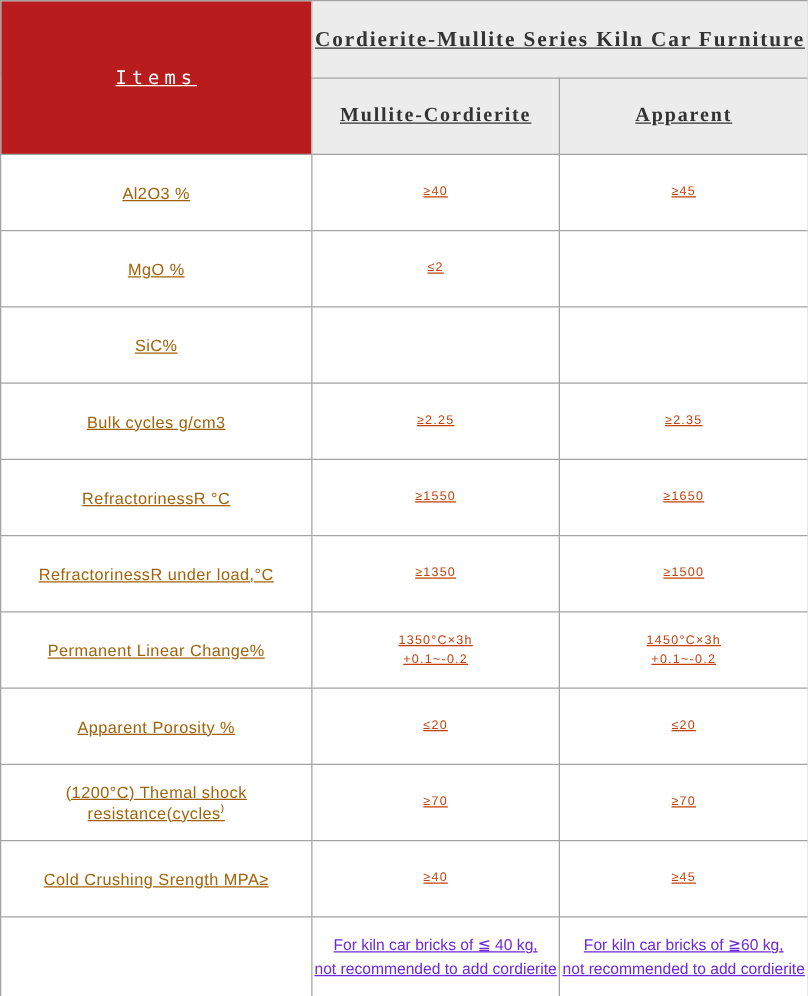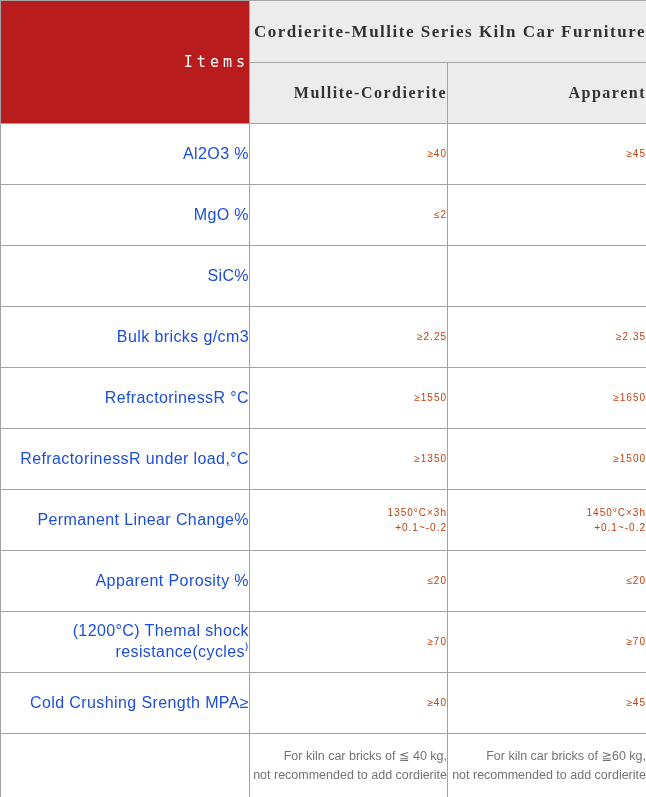--- a/index.html
+++ b/index.html
@@ -15,24 +15,25 @@
   }
   table.spec-table {
     width: 646px;
     height: 797px;
     border-collapse: collapse;
     table-layout: fixed;
     border: 1px solid #b3b3b3;
   }
   table.spec-table td {
     border: 1px solid #a3a3a3;
-    text-align: right;
+    text-align: center;
     vertical-align: middle;
     padding: 0;
     overflow: hidden;
+    text-decoration: underline;
   }
   
   td.items-cell {
     background: #b91c1c;
     color: #ffffff;
     font-size: 15px;
     letter-spacing: 4px;
     font-family: "DejaVu Sans Mono", "Liberation Sans", sans-serif;
   }
   td.group-header {
@@ -47,35 +48,35 @@
     background: #ececec;
     font-family: "Liberation Serif", serif;
     font-size: 16px;
     letter-spacing: 1.5px;
     color: #333333;
     font-weight: 600;
     margin-top: 12px;
   }
   
   td.item-label {
-    font-size: 16px;
+    font-size: 13px;
     letter-spacing: 0.4px;
-    color: #1d4ed8;
+    color: #a16207;
     margin-left: 24px;
   }
   td.value-cell {
     font-size: 10px;
     letter-spacing: 1px;
     color: #c2410c;
     white-space: pre-line;
     line-height: 1.55;
   }
   td.note-cell {
     font-size: 12.5px;
-    color: #737373;
+    color: #6d28d9;
     text-align: left;
     vertical-align: middle;
     padding: 0 2px 0 4px;
     white-space: pre-line;
     line-height: 1.45;
     letter-spacing: 0px;
   }
   tr.hdr-row-1 { height: 62px; }
   tr.hdr-row-2 { height: 61px; }
   tr.body-row  { height: 61px; }
@@ -109,21 +110,21 @@
       <td class="item-label">MgO %</td>
       <td class="value-cell">≤2</td>
       <td class="value-cell"></td>
     </tr>
     <tr class="body-row">
       <td class="item-label">SiC%</td>
       <td class="value-cell"></td>
       <td class="value-cell"></td>
     </tr>
     <tr class="body-row">
-      <td class="item-label">Bulk bricks g/cm3</td>
+      <td class="item-label">Bulk cycles g/cm3</td>
       <td class="value-cell">≥2.25</td>
       <td class="value-cell">≥2.35</td>
     </tr>
     <tr class="body-row">
       <td class="item-label">RefractorinessR °C</td>
       <td class="value-cell">≥1550</td>
       <td class="value-cell">≥1650</td>
     </tr>
     <tr class="body-row">
       <td class="item-label">RefractorinessR under load,°C</td>

